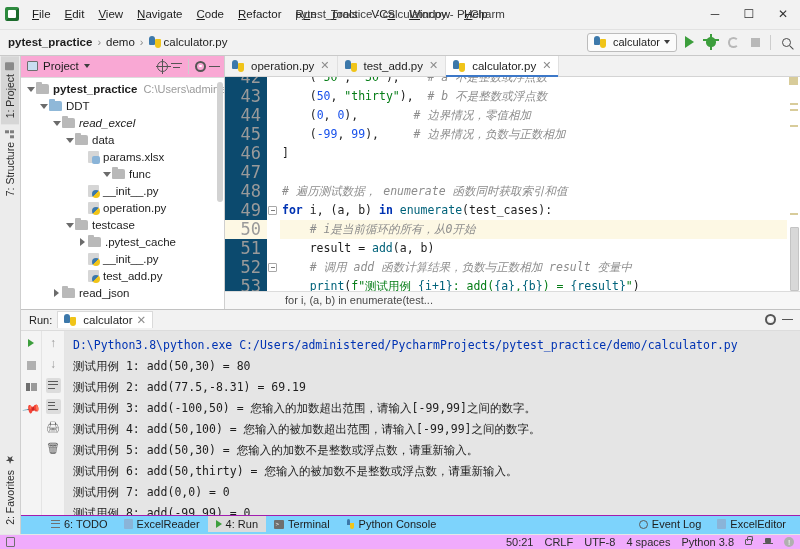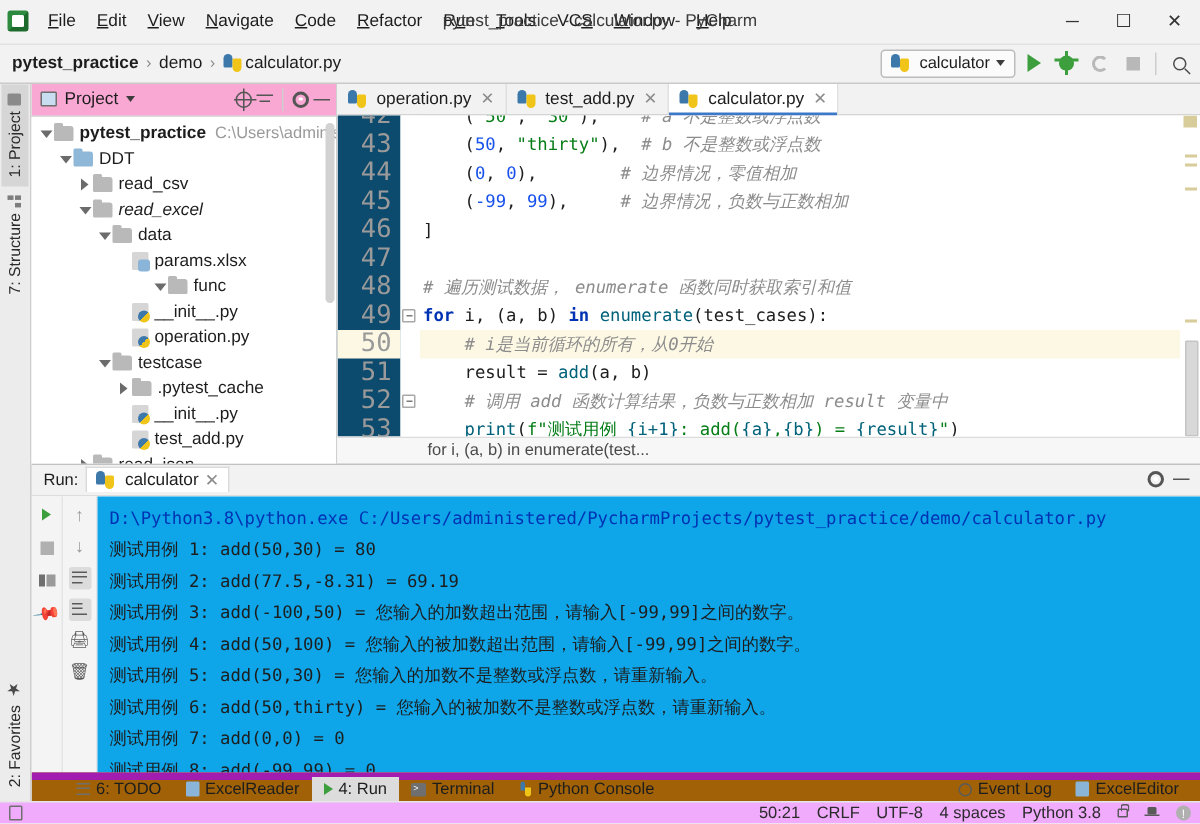--- a/index.html
+++ b/index.html
@@ -174,26 +174,26 @@
   .run-pane{flex:1 1 auto;display:flex;flex-direction:column;min-height:0;background:#f2f2f2;border-top:1px solid #c2c2c2;}
   .run-head{height:21px;min-height:21px;display:flex;align-items:center;gap:5px;padding:0 5px 0 8px;background:#f2f2f2;border-bottom:1px solid #dcdcdc;}
   .run-label{font-size:11px;color:#1d1d1d;}
   .run-tab{display:flex;align-items:center;gap:4px;padding:1px 6px;background:#fff;border:1px solid #dadada;border-bottom:none;font-size:11.5px;}
   .run-head-right{margin-left:auto;display:flex;align-items:center;gap:6px;padding-right:2px;}
   .run-body{flex:1 1 auto;display:flex;min-height:0;background:#fff;}
   .run-tools{width:21px;min-width:21px;background:#f4f4f4;display:flex;flex-direction:column;align-items:center;gap:7px;padding-top:5px;border-right:1px solid #e4e4e4;}
   .run-tools2{width:23px;min-width:23px;background:#f4f4f4;display:flex;flex-direction:column;align-items:center;gap:6px;padding-top:5px;border-right:1px solid #e4e4e4;}
   .ti{width:15px;height:15px;display:flex;align-items:center;justify-content:center;}
   .ti.sel{background:#dcdcdc;border-radius:2px;}
-  .console{flex:1 1 auto;background:#0ea5e9;font-family:"DejaVu Sans Mono",monospace;font-size:11.5px;padding:4px 0 0 8px;overflow:hidden;}
+  .console{flex:1 1 auto;background:#e5e5e5;font-family:"DejaVu Sans Mono",monospace;font-size:11.5px;padding:4px 0 0 8px;overflow:hidden;}
   .coline{height:21px;line-height:21px;white-space:pre;color:#1d1d1d;}
   .coline.blue{color:#0033b3;}
 
   
-  .bottombar{height:19px;min-height:19px;display:flex;align-items:flex-end;background:#a16207;border-top:5px solid #a21caf;font-size:11px;padding-left:22px;}
+  .bottombar{height:19px;min-height:19px;display:flex;align-items:flex-start;background:#7dd3fc;border-top:1px solid #a21caf;font-size:11px;padding-left:22px;}
   .bt{display:flex;align-items:center;gap:4px;padding:2px 8px;color:#1d1d1d;white-space:nowrap;}
   .bt.active{background:#dcdcdc;}
   .bt-right{margin-left:auto;display:flex;align-items:center;padding-right:6px;}
   .statusbar{height:15px;min-height:15px;display:flex;align-items:center;background:#f0abfc;font-size:11px;color:#2b2b2b;padding:0 6px;border-top:1px solid #e6e6e6;}
   .sb-right{margin-left:auto;display:flex;align-items:center;gap:11px;}
   .mini-ico{width:9px;height:10px;border:1.2px solid #6f6f6f;border-radius:1px;}
   .lock{width:7px;height:6px;border:1.2px solid #5a5a5a;border-radius:1px;position:relative;}
   .lock::before{content:"";position:absolute;left:1px;top:-4px;width:4px;height:4px;border:1.2px solid #5a5a5a;border-bottom:none;border-radius:2px 2px 0 0;}
   .hat{width:10px;height:9px;position:relative;}
   .hat::before{content:"";position:absolute;top:0;left:2px;width:6px;height:5px;background:#5a5a5a;border-radius:1px;}
@@ -320,27 +320,20 @@
                 <span class="tlabel bold">pytest_practice</span>
                 <span class="tpath">C:\Users\administer</span>
               </div>
               <div class="trow" style="padding-left: 17px;">
                 <span class="arrow">
                   <i class="tri-d"></i>
                 </span>
                 <span class="folder blue"></span>
                 <span class="tlabel">DDT</span>
               </div>
-              <div class="trow" style="padding-left: 30px;">
-                <span class="arrow">
-                  <i class="tri-r"></i>
-                </span>
-                <span class="folder"></span>
-                <span class="tlabel">read_csv</span>
-              </div>
               <div class="trow" style="padding-left: 30px; font-style: italic;">
                 <span class="arrow">
                   <i class="tri-d"></i>
                 </span>
                 <span class="folder"></span>
                 <span class="tlabel">read_excel</span>
               </div>
               <div class="trow" style="padding-left: 43px;">
                 <span class="arrow">
                   <i class="tri-d"></i>

